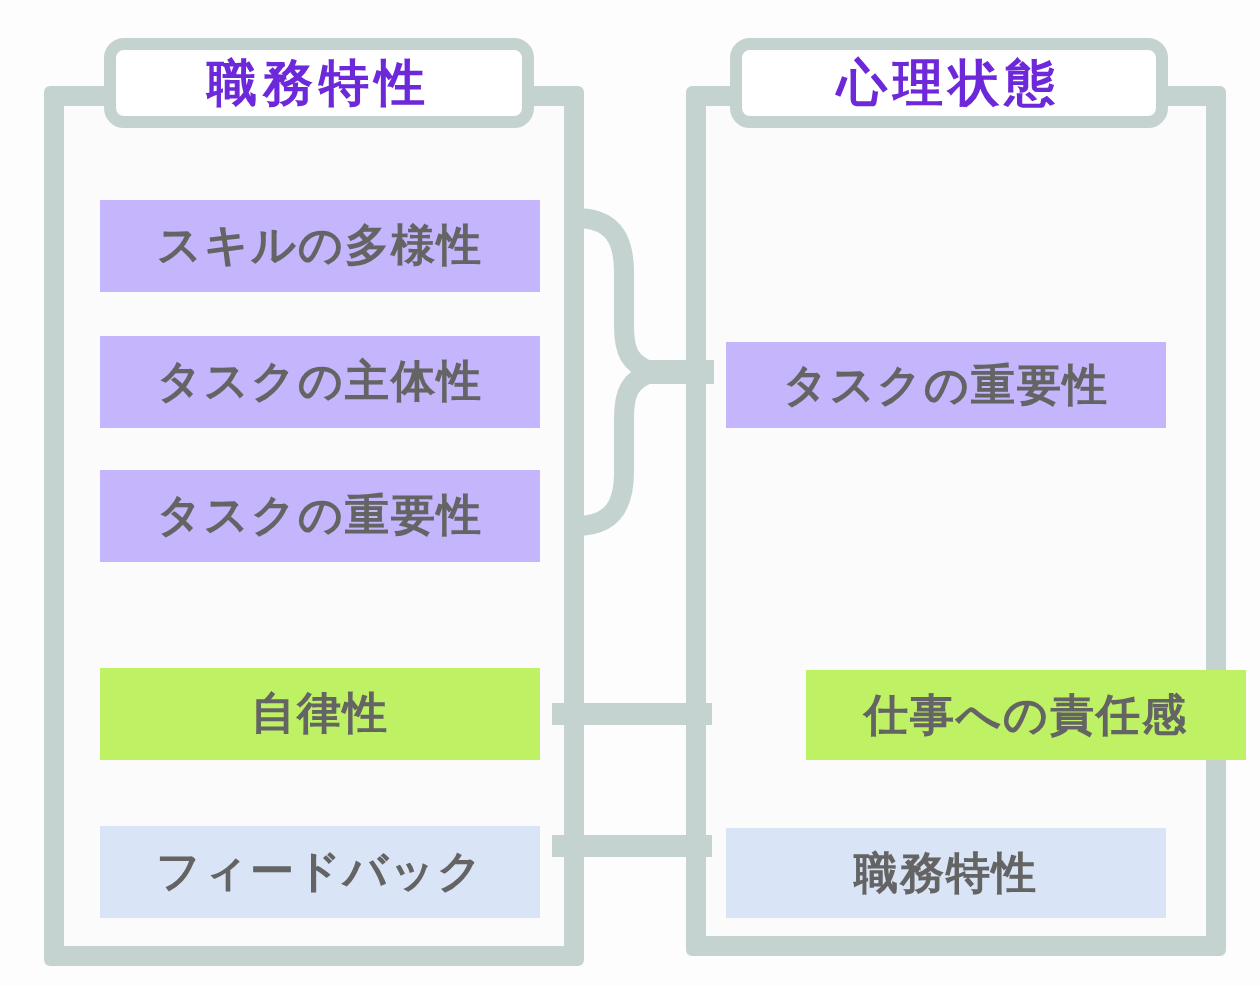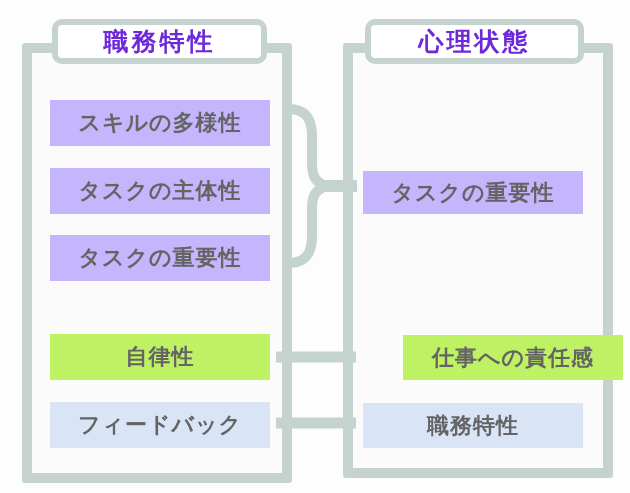--- a/index.html
+++ b/index.html
@@ -52,21 +52,21 @@
     font-size: 22px;
     font-weight: bold;
     color: #646464;
     letter-spacing: 1px;
     z-index: 2;
     width: 220px;
     height: 46px;
   }
   .pink  { background: #c4b5fd; }
   .green { background: #bef264; }
-  .blue  { background: #d9e4f7; }
+  .blue  { background: #d9e4f7; margin-top: 11px; }
 
   
   #item-skill-variety     { left: 50px; top: 100px; }
   #item-task-identity     { left: 50px; top: 168px; text-align: right; }
   #item-task-significance { left: 50px; top: 235px; }
   #item-autonomy          { left: 50px; top: 334px; }
   #item-feedback          { left: 50px; top: 402px; }
 
   
   #item-meaningfulness { left: 363px; top: 171px; height: 43px; }

